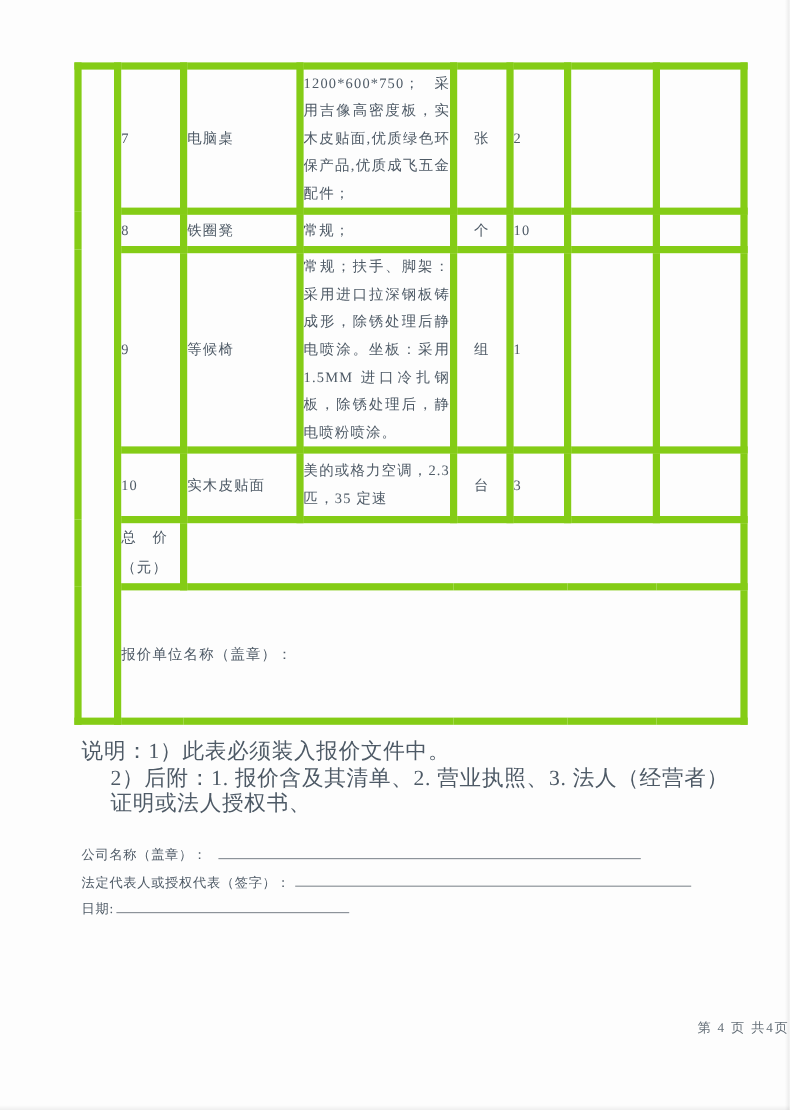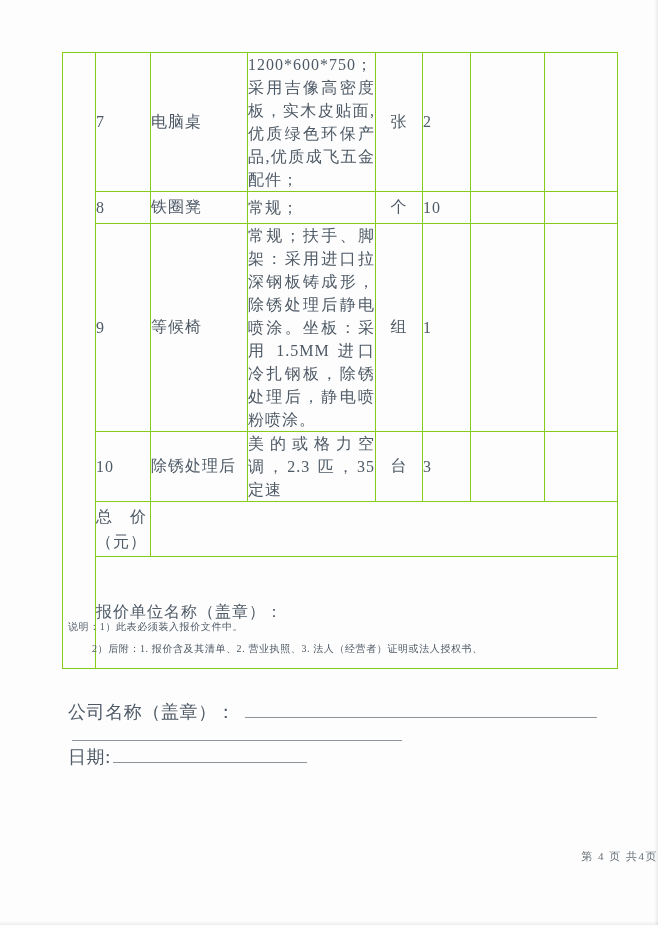--- a/index.html
+++ b/index.html
@@ -15,23 +15,23 @@
   .edge-right{position:absolute;top:0;right:0;width:4px;height:100%;
     background:linear-gradient(to right,rgba(0,0,0,0),rgba(0,0,0,0.07));}
   .edge-bottom{position:absolute;left:0;bottom:0;width:100%;height:4px;
     background:linear-gradient(to bottom,rgba(0,0,0,0),rgba(0,0,0,0.06));}
 
   table.quote{
     position:absolute;left:62px;top:52px;
     border-collapse:collapse;table-layout:fixed;width:556px;
   }
   table.quote td{
-    border:1px solid #84cc16;
+    border:6px solid #84cc16;
     vertical-align:middle;
-    font-size:16px;
+    font-size:12px;
     letter-spacing:1px;
     padding:0;
     overflow:hidden;
   }
   tr.r7{height:109px;} tr.r8{height:32px;} tr.r9{height:166px;}
   tr.r10{height:58px;} tr.rtotal{height:55px;} tr.rquote{height:112px;padding-left:16px;}
   td.seq{padding-left:10px;letter-spacing:0;}
   td.name{padding-left:7px;}
   td.spec{
     padding:5px 6px;
@@ -45,29 +45,29 @@
     padding-left:6px;white-space:pre-line;line-height:25px;
     letter-spacing:0.5px;font-size:12.5px;
   }
   td.quote-cell{
     vertical-align:top;padding:34px 0 0 12px;
     font-size:12.5px;letter-spacing:0.8px;
   }
 
   .notes{
     position:absolute;left:63px;top:616px;width:552px;
-    font-size:10px;line-height:21.5px;letter-spacing:0.6px;
+    font-size:18px;line-height:21.5px;letter-spacing:0.6px;
   }
   .notes .n1{padding-left:5px;}
   .notes .n2{padding-left:29px;}
   .notes .n3{padding-left:0;}
 
   .signature{
     position:absolute;left:68px;top:701px;width:540px;
-    font-size:18px;letter-spacing:0.6px;
+    font-size:11px;letter-spacing:0.6px;
   }
   .sig-row{height:22.5px;line-height:22.5px;white-space:nowrap;}
   .sig-line{
     display:inline-block;height:14px;
     border-bottom:1px solid #8d939a;
     vertical-align:baseline;
   }
   .line-company{width:352px;margin-left:10px;}
   .line-legal{width:330px;margin-left:4px;}
   .line-date{width:194px;margin-left:2px;}
@@ -117,21 +117,21 @@
         <td class="seq">9</td>
         <td class="name">等候椅</td>
         <td class="spec">常规；扶手、脚架：采用进口拉深钢板铸成形，除锈处理后静电喷涂。坐板：采用 1.5MM 进口冷扎钢板，除锈处理后，静电喷粉喷涂。</td>
         <td class="unit">组</td>
         <td class="qty">1</td>
         <td></td>
         <td></td>
       </tr>
       <tr class="r10">
         <td class="seq">10</td>
-        <td class="name">除锈处理后</td>
+        <td class="name">实木皮贴面</td>
         <td class="spec">美的或格力空调，2.3 匹，35 定速</td>
         <td class="unit">台</td>
         <td class="qty">3</td>
         <td></td>
         <td></td>
       </tr>
       <tr class="rtotal">
         <td class="total-label">总　价
 （元）</td>
         <td colspan="6"></td>
@@ -145,21 +145,21 @@
   <div class="notes">
     <div class="n1">说明：1）此表必须装入报价文件中。</div>
     <div class="n2">2）后附：1. 报价含及其清单、2. 营业执照、3. 法人（经营者）证明或法人授权书、</div>
   </div>
 
   <div class="signature">
     <div class="sig-row">
       <span>公司名称（盖章）：</span><span class="sig-line line-company"></span>
     </div>
     <div class="sig-row">
-      <span class="sig-line line-legal"></span>
+      <span>法定代表人或授权代表（签字）：</span><span class="sig-line line-legal"></span>
     </div>
     <div class="sig-row">
       <span>日期:</span><span class="sig-line line-date"></span>
     </div>
   </div>
 
   <div class="footer">第 4 页 共4页</div>
 
   <div class="edge-right"></div>
   <div class="edge-bottom"></div>

